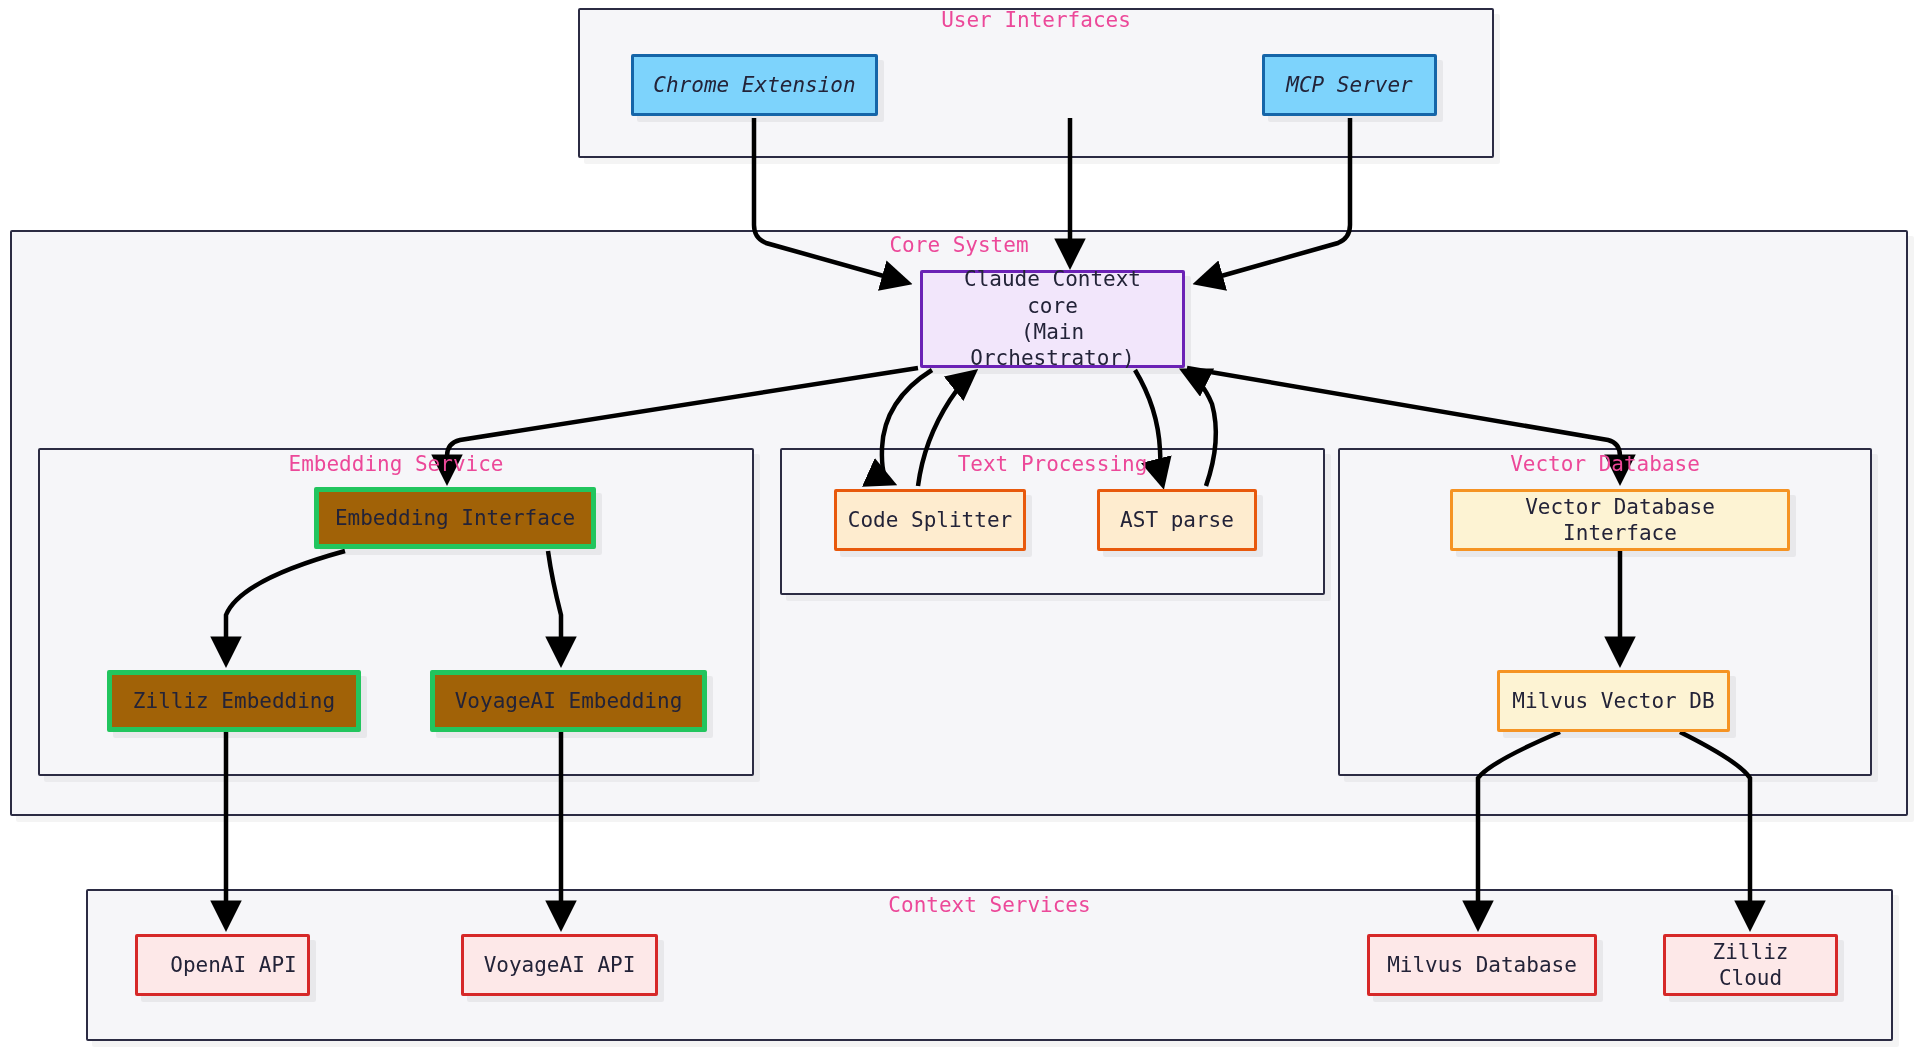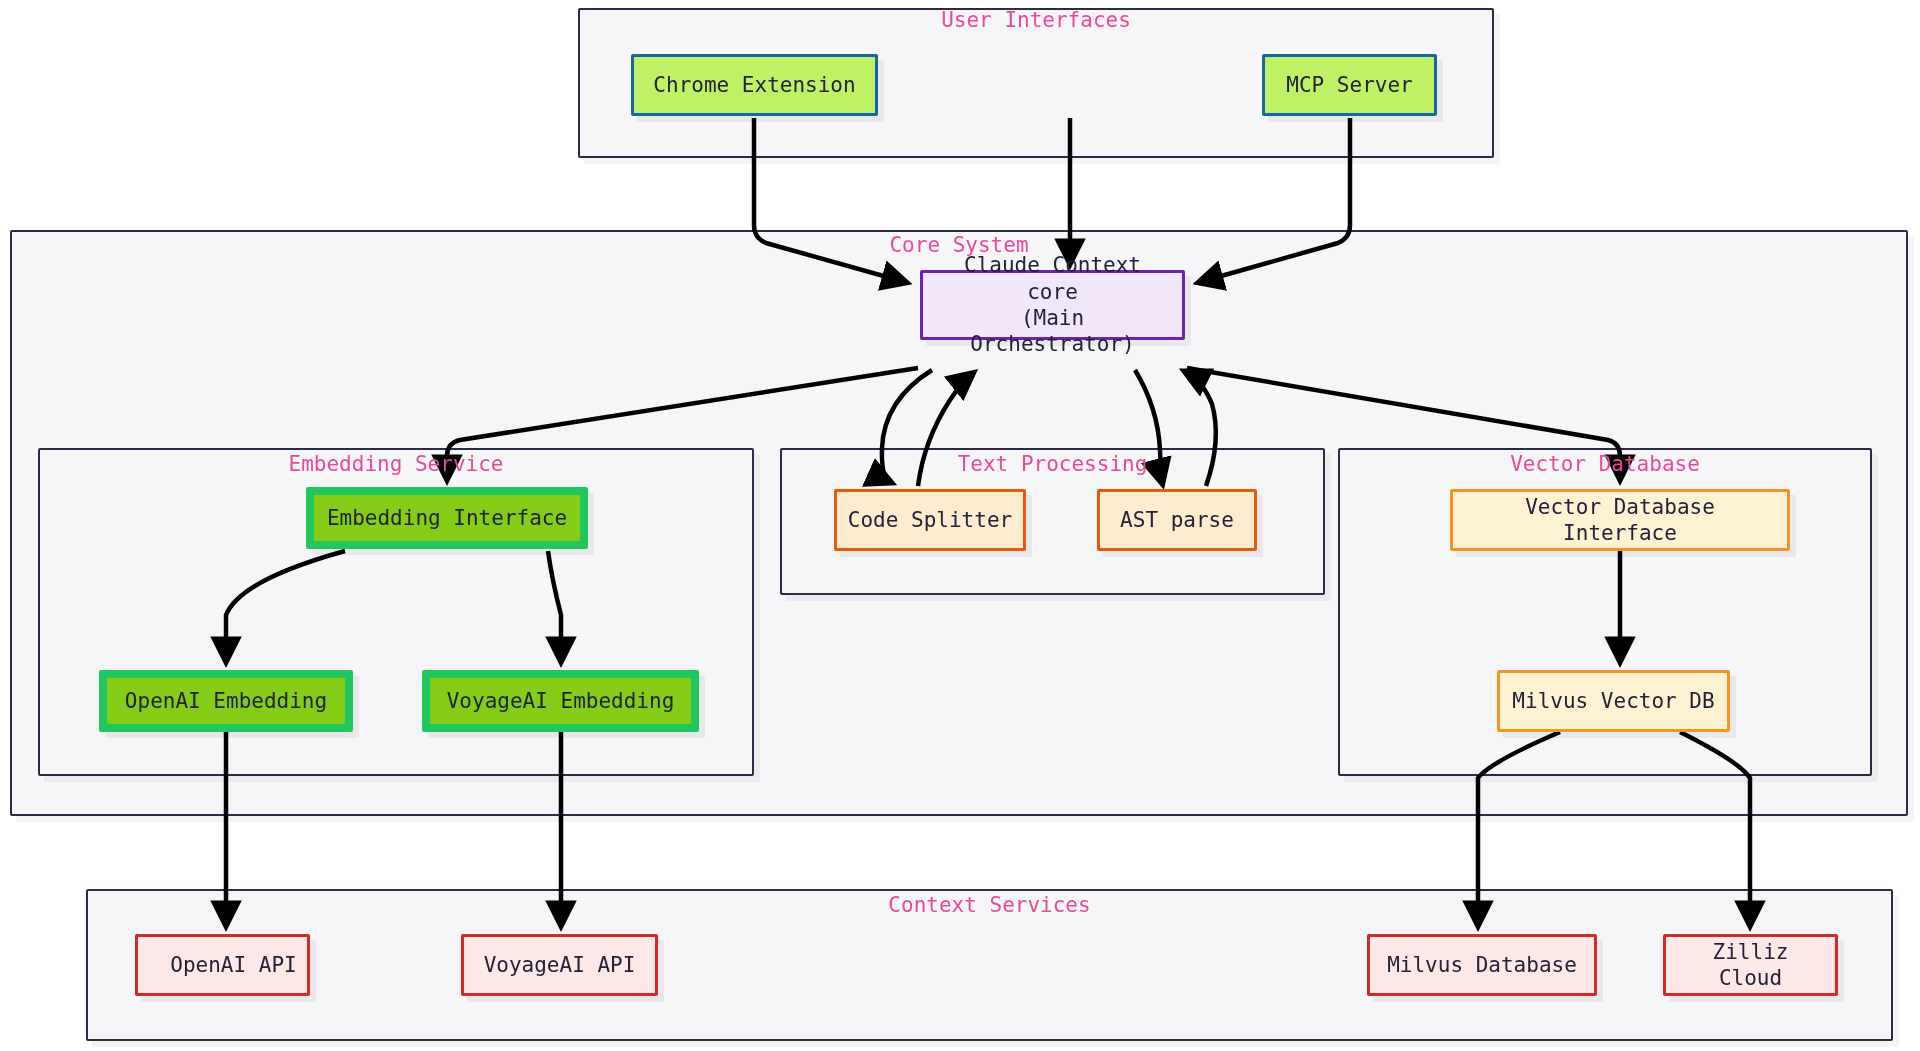--- a/index.html
+++ b/index.html
@@ -55,23 +55,23 @@
     border-radius: 2px;
     font-size: 21px;
     line-height: 1.26;
     color: #232338;
     box-shadow: 6px 6px 0 rgba(0,0,0,0.055);
     z-index: 6;
     padding: 2px 10px;
   }
   .node span { display: block; white-space: pre-line; }
 
-  .n-ui      { background: #bef264; border: 3px solid #1565a8; }
+  .n-ui      { background: #7dd3fc; border: 3px solid #1565a8; font-style: italic; }
   .n-core    { background: #f2e6fb; border: 3px solid #6b21b5; }
-  .n-green   { background: #84cc16; border: 8px solid #22c55e; }
+  .n-green   { background: #a16207; border: 5px solid #22c55e; margin-left: 8px; }
   .n-orange  { background: #feeccf; border: 3px solid #e8590c; }
   .n-amber   { background: #fdf3d3; border: 3px solid #f59323; }
   .n-red     { background: #fde8e8; border: 3px solid #d62828; }
 </style>
 </head>
 <body>
 
 <div id="stage">
 
   <div class="cluster" style="left:578px; top:8px; width:916px; height:150px;"></div>
@@ -80,33 +80,33 @@
   <div class="node n-ui" style="left:631px; top:54px; width:247px; height:62px;">
     <span>Chrome Extension</span>
   </div>
   <div class="node n-ui" style="left:1262px; top:54px; width:175px; height:62px;">
     <span>MCP Server</span>
   </div>
 
   <div class="cluster" style="left:10px; top:230px; width:1898px; height:586px;"></div>
   <div class="cluster-title" style="left:10px; top:233px; width:1898px;">Core System</div>
 
-  <div class="node n-core" style="left:920px; top:270px; width:265px; height:70px;">
+  <div class="node n-core" style="left:920px; top:270px; width:265px; height:98px;">
     <span>Claude Context core
 (Main Orchestrator)</span>
   </div>
 
   <div class="cluster" style="left:38px; top:448px; width:716px; height:328px;"></div>
   <div class="cluster-title" style="left:38px; top:452px; width:716px;">Embedding Service</div>
 
   <div class="node n-green" style="left:306px; top:487px; width:282px; height:62px;">
     <span>Embedding Interface</span>
   </div>
   <div class="node n-green" style="left:99px; top:670px; width:254px; height:62px;">
-    <span>OpenAI Embedding</span>
+    <span>Zilliz Embedding</span>
   </div>
   <div class="node n-green" style="left:422px; top:670px; width:277px; height:62px;">
     <span>VoyageAI Embedding</span>
   </div>
 
   <div class="cluster" style="left:780px; top:448px; width:545px; height:147px;"></div>
   <div class="cluster-title" style="left:780px; top:452px; width:545px;">Text Processing</div>
 
   <div class="node n-orange" style="left:834px; top:489px; width:192px; height:62px;">
     <span>Code Splitter</span>

